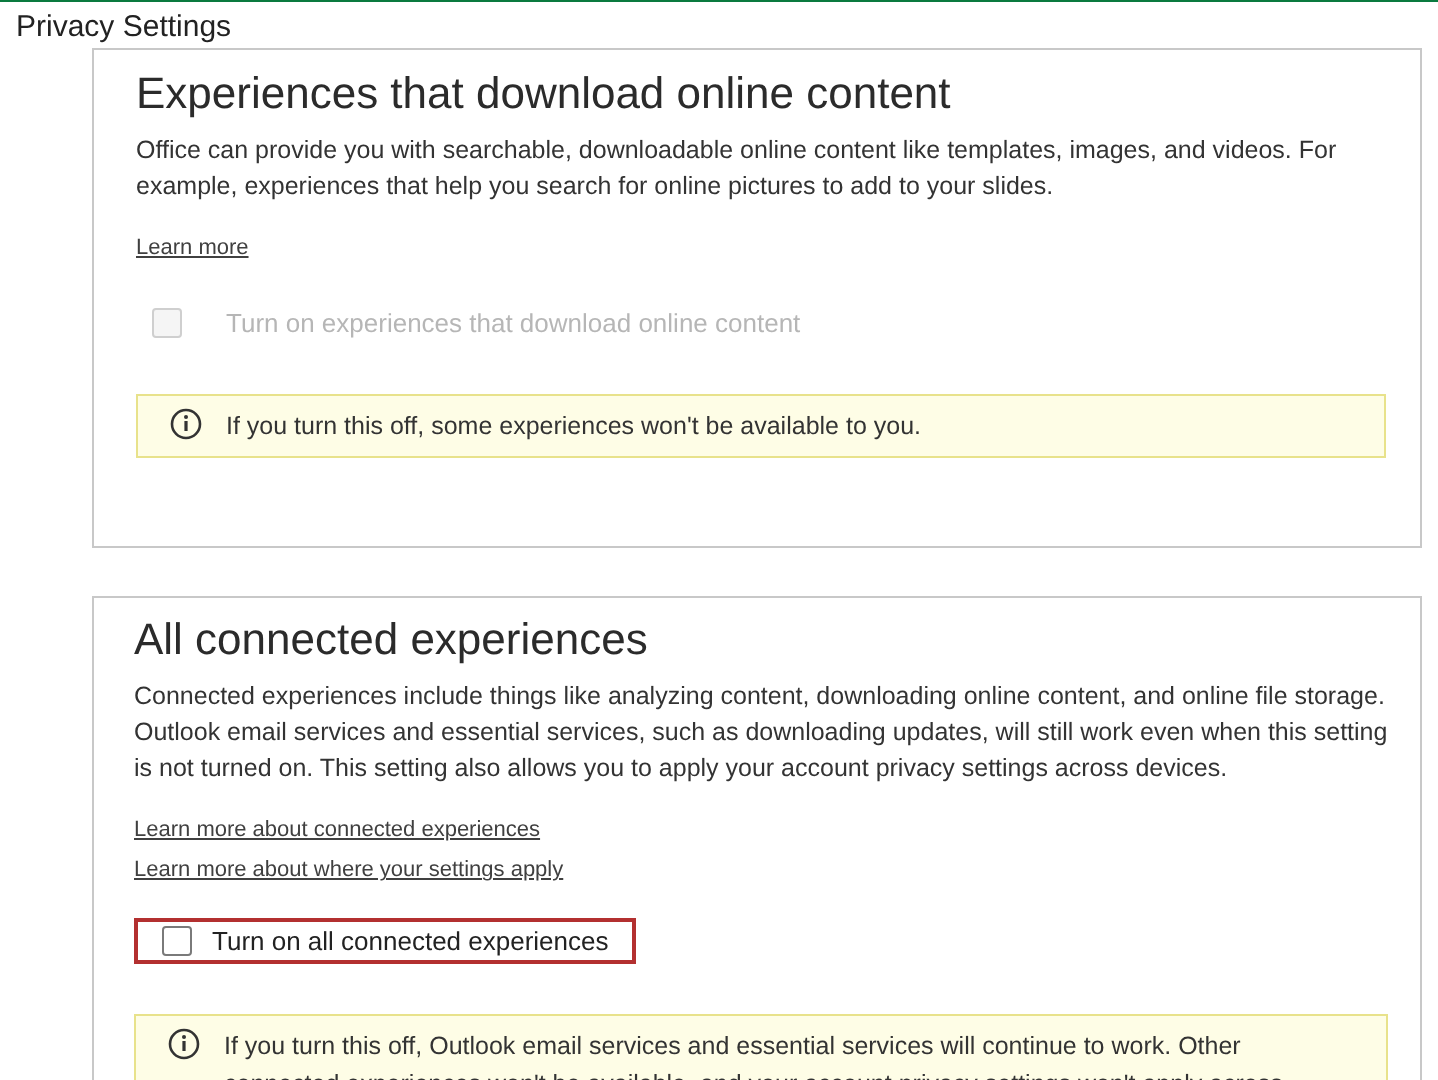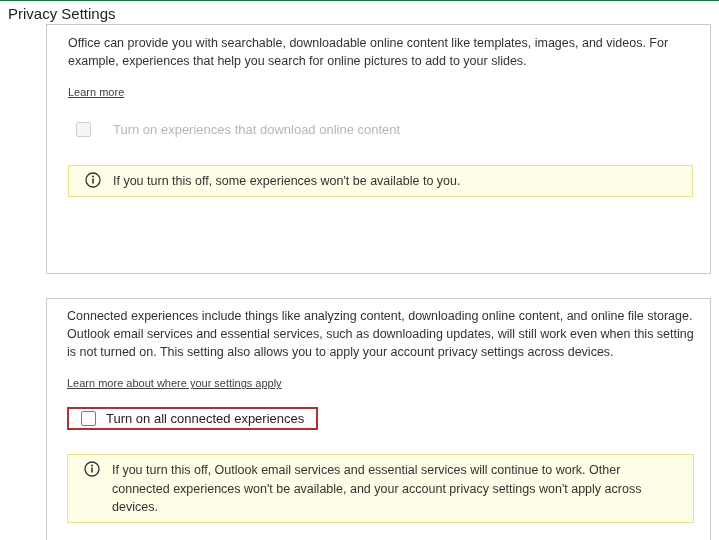--- a/index.html
+++ b/index.html
@@ -99,40 +99,45 @@
       margin-top: 14px;
     }
   </style>
 </head>
 <body>
 
 <div class="window-title">Privacy Settings</div>
 
 <div class="content-outer">
   <div class="section">
+    <h2 class="section-heading">Experiences that download online content</h2>
     <p class="section-desc">Office can provide you with searchable, downloadable online content like templates, images, and videos. For example, experiences that help you search for online pictures to add to your slides.</p>
     <a class="link">Learn more</a>
     <div class="checkbox-row disabled">
       <span class="cb"></span>
       <span class="cb-label">Turn on experiences that download online content</span>
     </div>
     <div class="notice">
       <svg width="16" height="16" viewBox="0 0 16 16">
         <circle cx="8" cy="8" r="7" fill="none" stroke="#333" stroke-width="1.3"></circle>
         <circle cx="8" cy="4.5" r="1" fill="#333"></circle>
         <rect x="7.2" y="6.5" width="1.6" height="5" fill="#333"></rect>
       </svg>
       <span>If you turn this off, some experiences won't be available to you.</span>
     </div>
   </div>
 </div>
 
 <div class="section-2-wrap">
   <div class="section">
+    <h2 class="section-heading">All connected experiences</h2>
     <p class="section-desc">Connected experiences include things like analyzing content, downloading online content, and online file storage. Outlook email services and essential services, such as downloading updates, will still work even when this setting is not turned on. This setting also allows you to apply your account privacy settings across devices.</p>
+    <div>
+      <a class="link">Learn more about connected experiences</a>
+    </div>
     <div>
       <a class="link">Learn more about where your settings apply</a>
     </div>
     <div class="highlight-box">
       <span class="cb"></span>
       <span class="cb-label">Turn on all connected experiences</span>
     </div>
     <div class="notice">
       <svg width="16" height="16" viewBox="0 0 16 16">
         <circle cx="8" cy="8" r="7" fill="none" stroke="#333" stroke-width="1.3"></circle>

